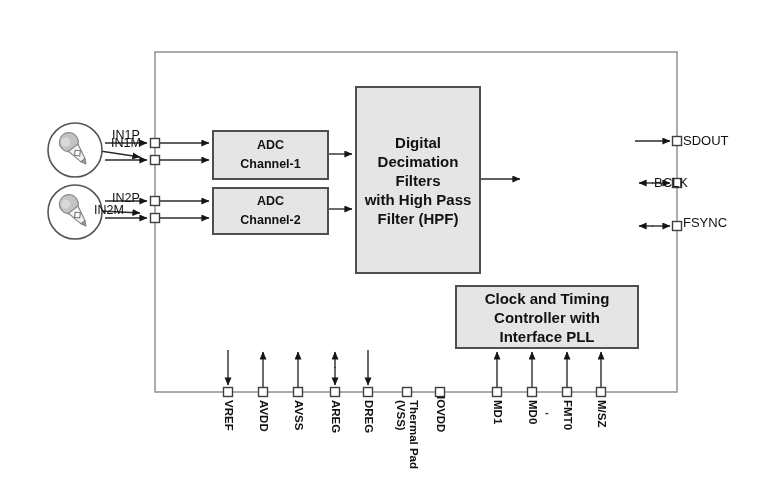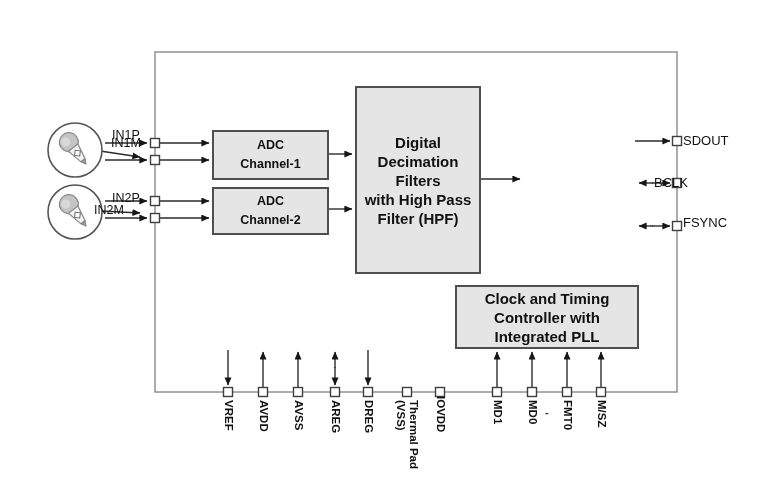--- a/index.html
+++ b/index.html
@@ -126,21 +126,21 @@
 Channel-1</div>
   <div class="block blk-sm" style="left:212px;top:187px;width:113px;height:44px;">ADC
 Channel-2</div>
   <div class="block blk-md" style="left:355px;top:86px;width:122px;height:184px;">Digital
 Decimation
 Filters
 with High Pass
 Filter (HPF)</div>
   <div class="block blk-md" style="left:455px;top:285px;width:180px;height:60px;">Clock and Timing
 Controller with
-Integrated PLL</div>
+Interface PLL</div>
 
   <div class="inlabel" style="left:104px;top:129px;">IN1P</div>
   <div class="inlabel" style="left:104px;top:137px;">IN1M</div>
   <div class="inlabel" style="left:104px;top:192px;">IN2P</div>
   <div class="inlabel" style="left:87px;top:204px;">IN2M</div>
 
   <div class="rlabel" style="left:683px;top:134px;">SDOUT</div>
   <div class="rlabel" style="left:654px;top:176px;">BCLK</div>
   <div class="rlabel" style="left:683px;top:216px;">FSYNC</div>
 

